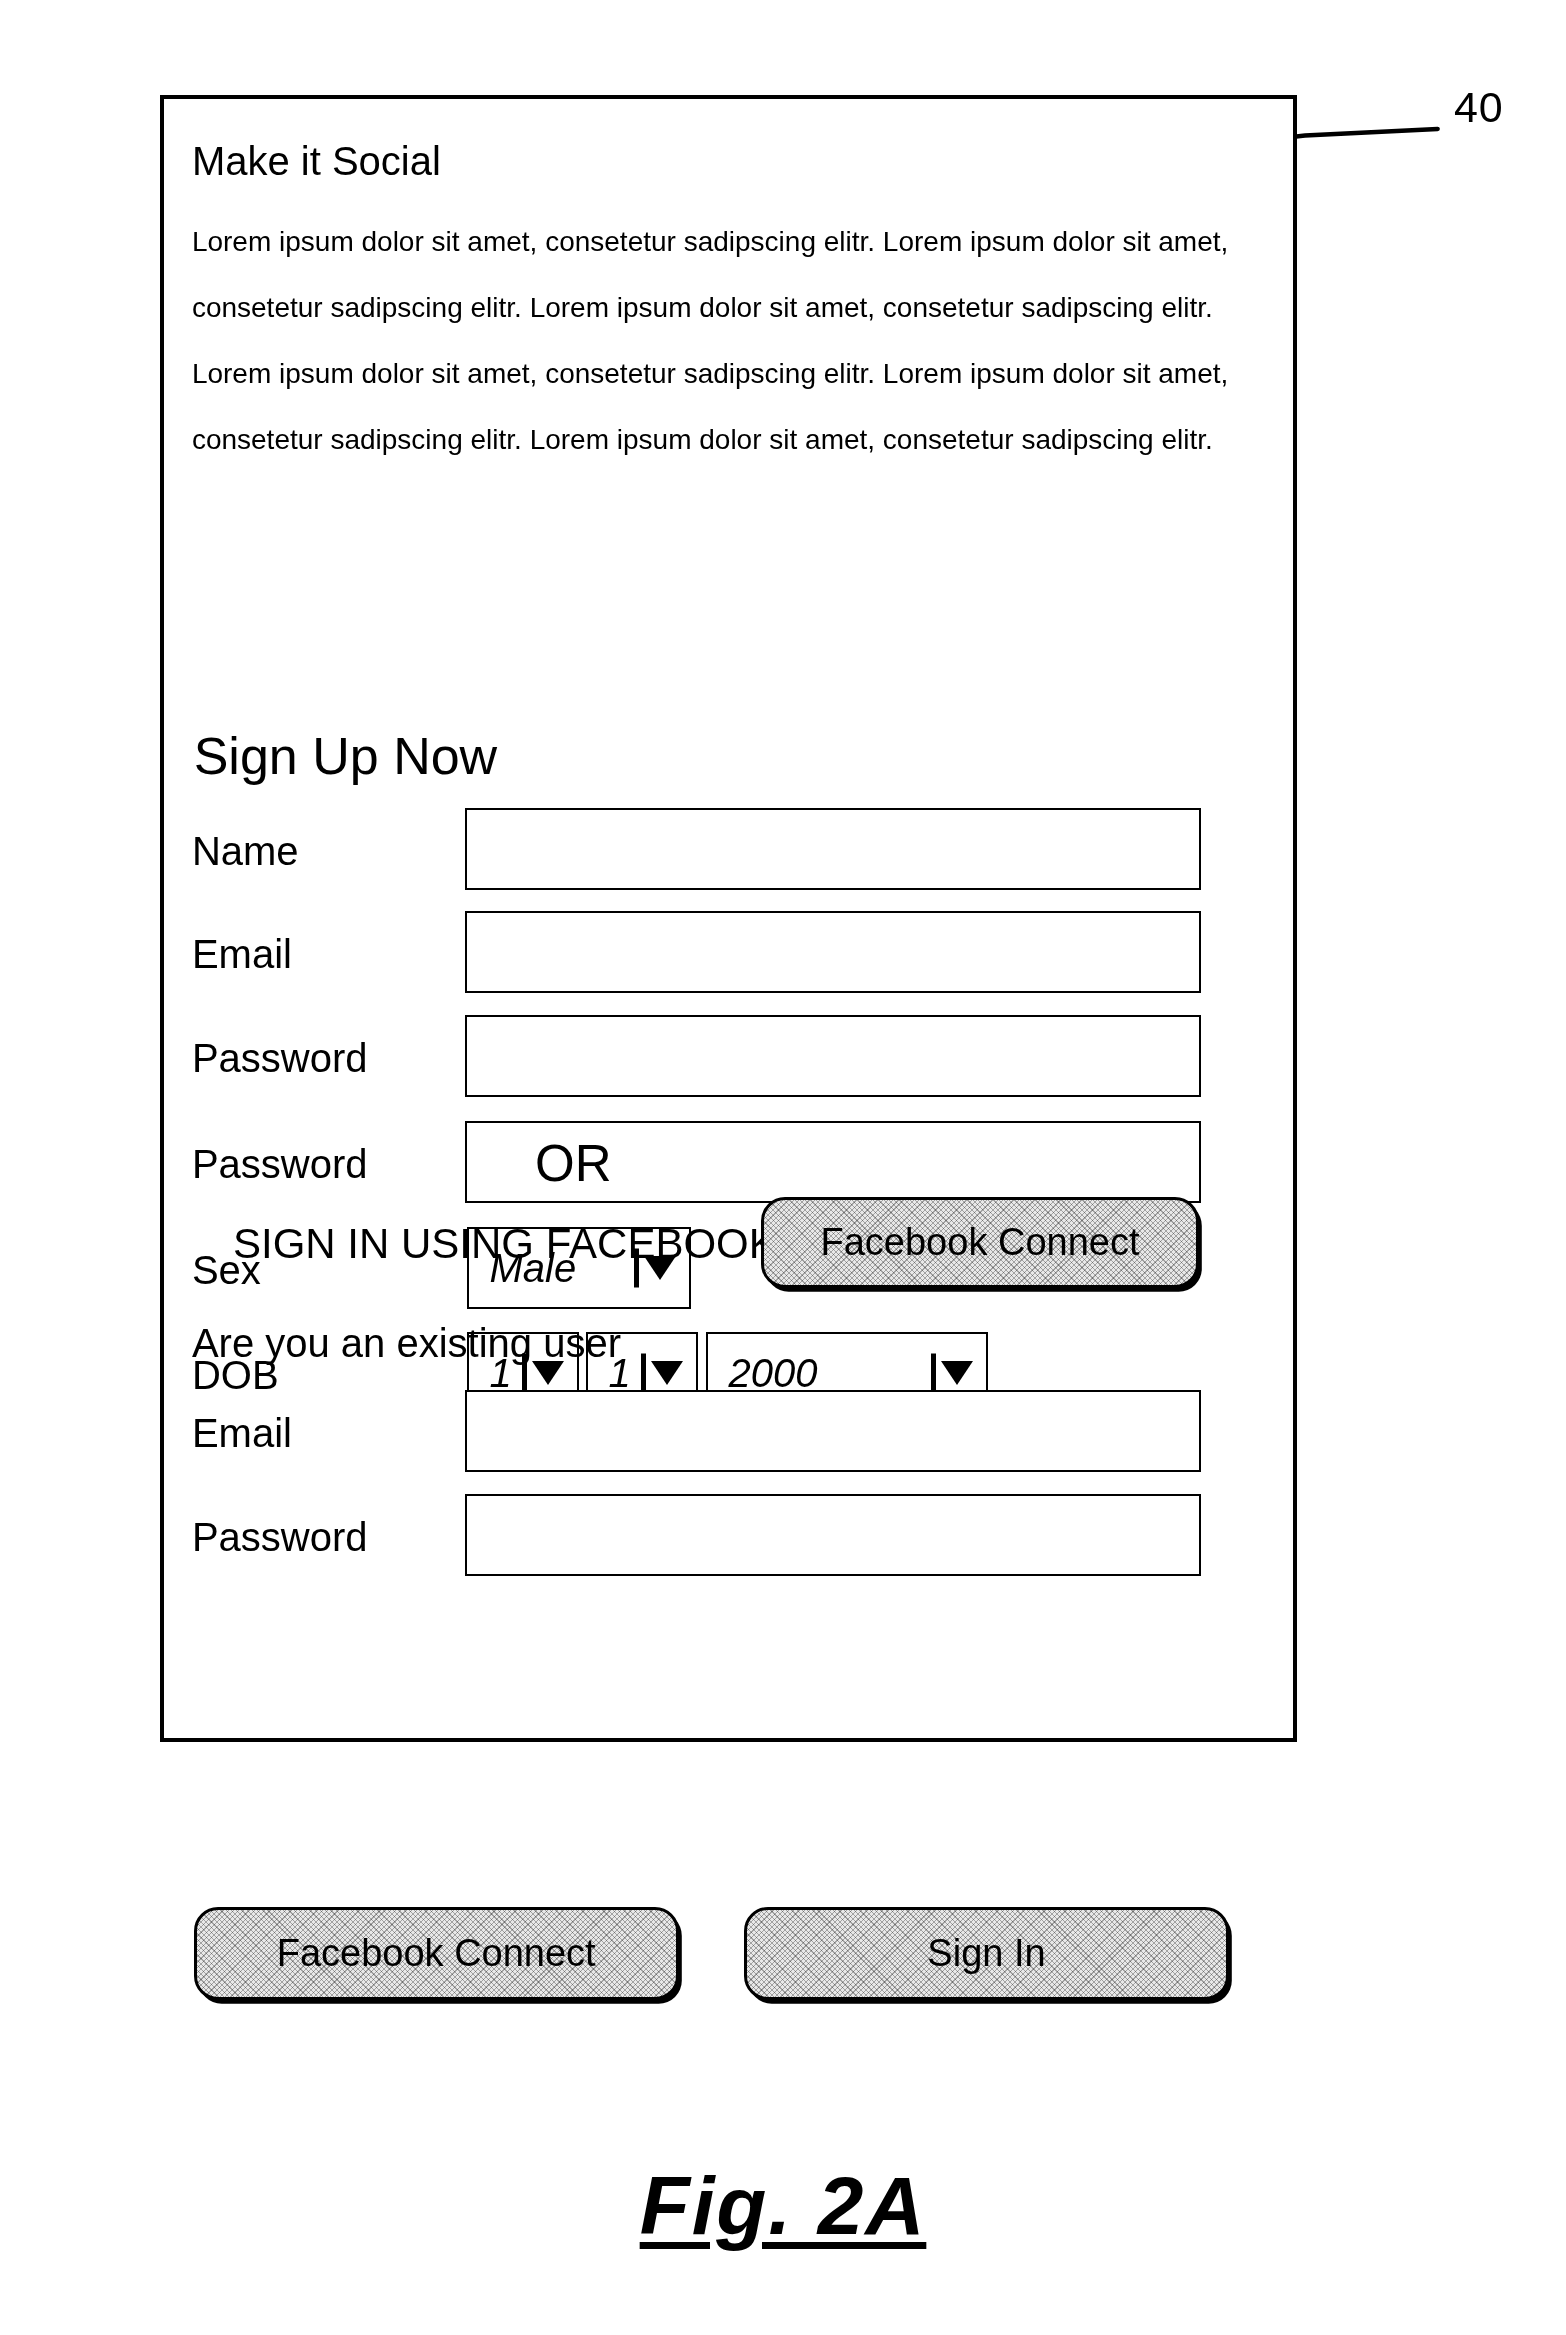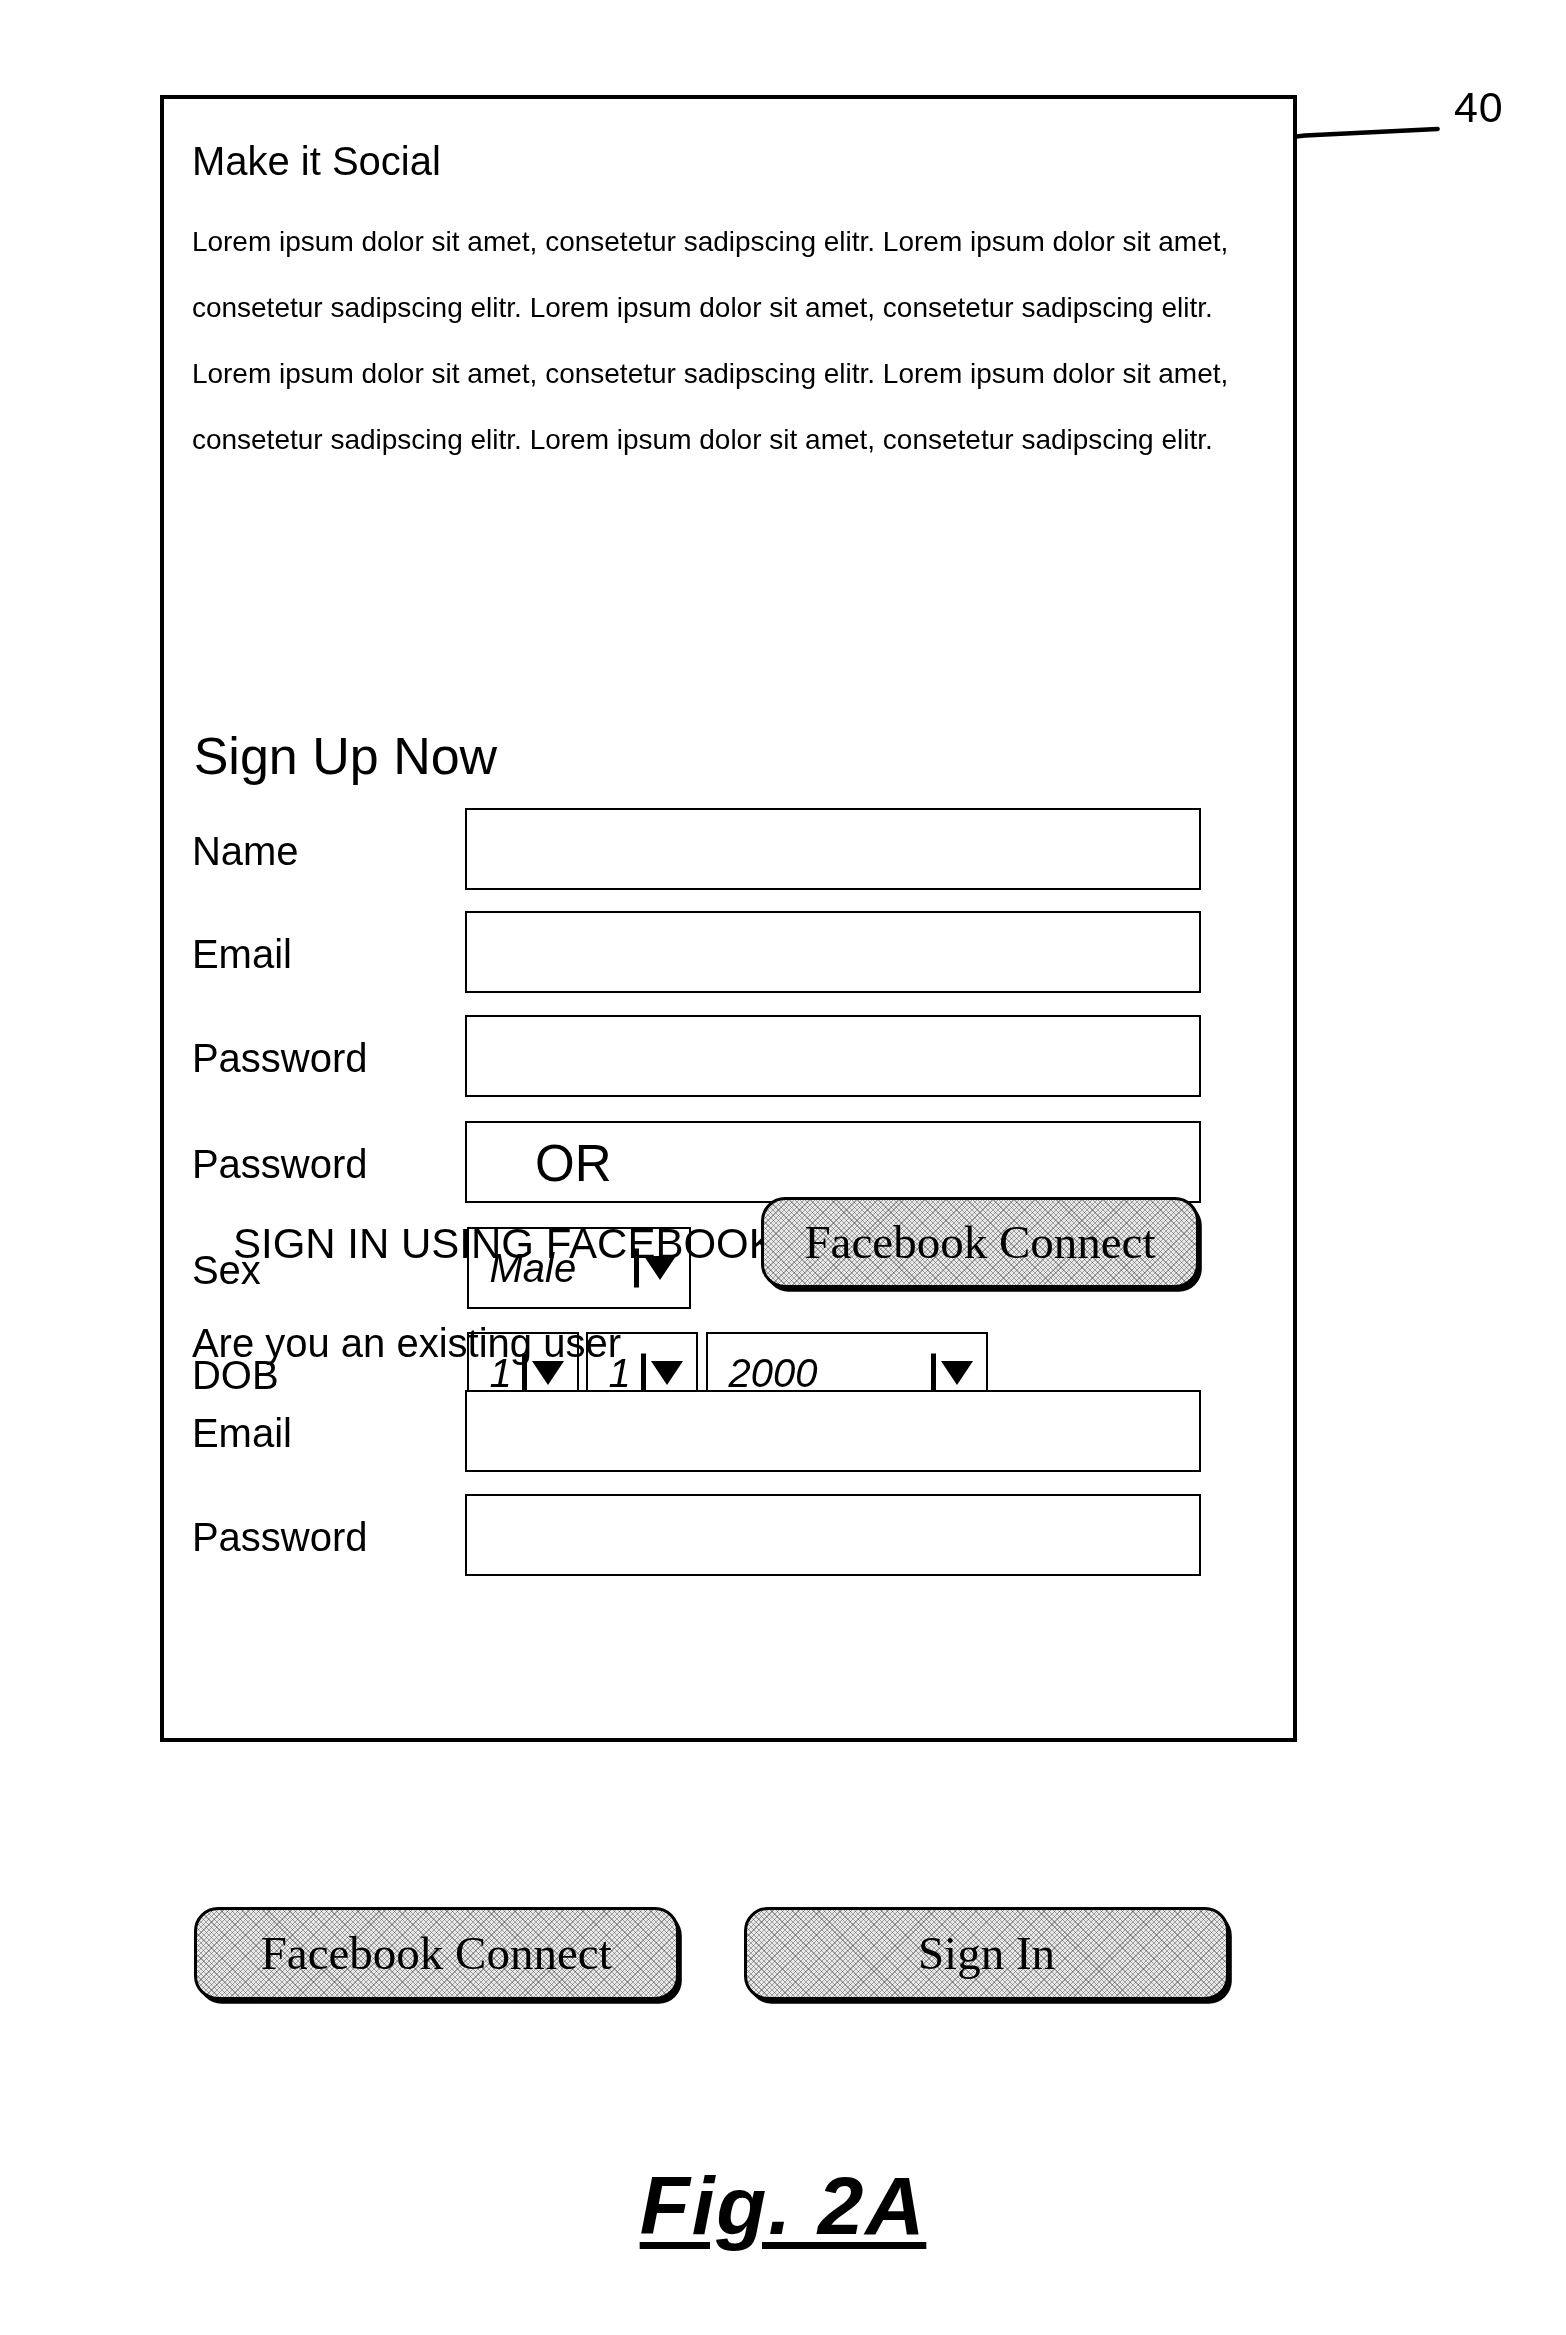--- a/index.html
+++ b/index.html
@@ -191,25 +191,24 @@
         rgba(0,0,0,0) 0.9px, rgba(0,0,0,0) 3.7px),
       repeating-linear-gradient(-45deg,
         rgba(0,0,0,0.30) 0px, rgba(0,0,0,0.30) 0.9px,
         rgba(0,0,0,0) 0.9px, rgba(0,0,0,0) 3.7px);
     box-shadow: 3.7px 4.7px 0 -0.9px #000000;
     display: flex;
     align-items: center;
     justify-content: center;
   }
   .btn-label {
-    font-size: 47px;
+    font-size: 38px;
     line-height: 41px;
     white-space: nowrap;
     color: #000000;
-    font-family: Liberation Serif, serif;
   }
   #fb-connect-top {
     left: 571px;
     top: 0px;
     width: 438px;
     height: 91px;
   }
   #existing-user-heading {
     position: absolute;
     left: 1.9px;

